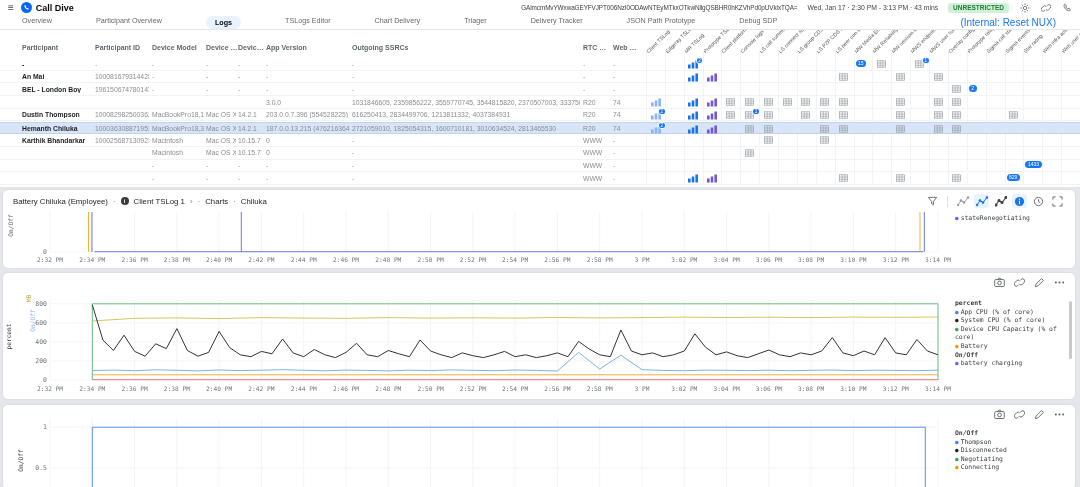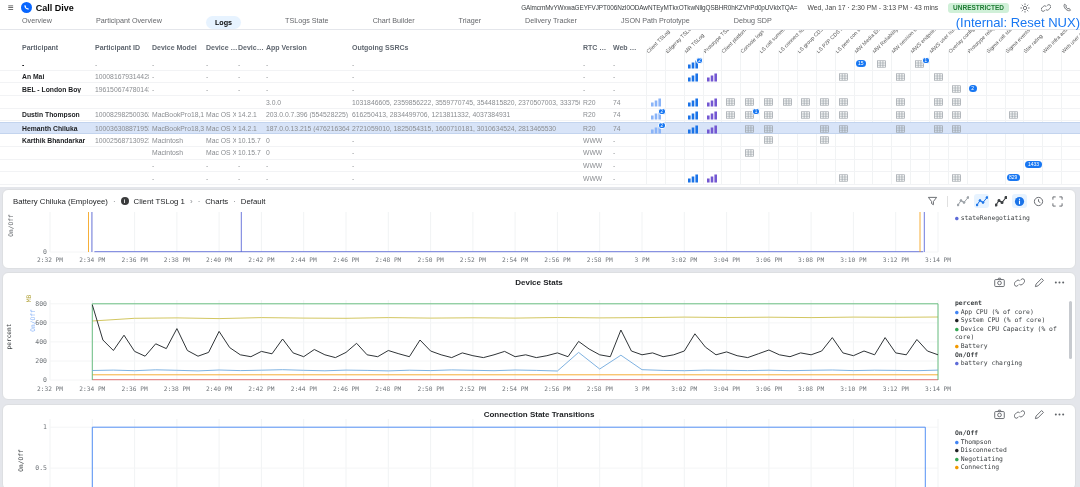--- a/index.html
+++ b/index.html
@@ -17,21 +17,21 @@
   .datetime{font-size:6.8px;color:#444;}
   .badge{font-size:6.5px;font-weight:bold;color:#1e7b34;background:#d0f0d8;border-radius:3px;
          padding:1.5px 5px;}
   .tb-icon{width:11px;height:11px;display:inline-flex;align-items:center;justify-content:center;cursor:pointer;}
   
   .tabs{position:absolute;top:15px;left:0;width:1080px;height:15px;background:#fff;
         border-bottom:1px solid #e4e6eb;display:flex;align-items:center;padding-left:22px;
         box-sizing:border-box;gap:27px;z-index:4;}
   .tab{font-size:7.2px;color:#65676b;cursor:pointer;white-space:nowrap;}
   .tab.active{color:#050505;font-weight:bold;background:#e7f3ff;padding:2px 9px;border-radius:8px;}
-  .resetnux{margin-left:auto;margin-right:0;font-size:13px;color:#1877f2;cursor:pointer;}
+  .resetnux{margin-left:auto;margin-right:24px;font-size:10px;color:#1877f2;cursor:pointer;}
   
   .table-wrap{position:absolute;top:30px;left:0;width:1080px;height:157px;background:#fff;overflow:hidden;}
   .th{position:absolute;top:14px;font-size:7px;color:#606770;font-weight:bold;white-space:nowrap;cursor:pointer;}
   .rot{position:absolute;top:18px;height:7px;line-height:7px;font-size:5.3px;color:#555;
        white-space:nowrap;transform-origin:0 100%;transform:rotate(-45deg);cursor:pointer;}
   .colgrid{position:absolute;left:646px;top:20px;width:434px;height:135px;
            background:repeating-linear-gradient(90deg,#f1f3f4 0 1px,transparent 1px 18.87px);}
   .trow{position:absolute;left:0;width:1080px;height:12.7px;border-bottom:1px solid #f2f3f5;box-sizing:border-box;}
   .trow.hl{background:#d8e4f8;border-top:1px solid #c3d4ee;border-bottom:1px solid #c3d4ee;}
   .cell{position:absolute;top:2.6px;font-size:6.8px;color:#8a8d91;white-space:nowrap;overflow:hidden;}
@@ -116,22 +116,22 @@
           </svg>
       </span>
     </div>
   </header>
 
   <nav class="tabs">
     <span id="tabs-holder" style="display:flex;gap:44px;">
         <span class="tab">Overview</span>
         <span class="tab">Participant Overview</span>
         <span class="tab active">Logs</span>
-        <span class="tab">TSLogs State</span>
-        <span class="tab">Chart Builder</span>
+        <span class="tab">TSLogs Editor</span>
+        <span class="tab">Chart Delivery</span>
         <span class="tab">Triager</span>
         <span class="tab">Delivery Tracker</span>
         <span class="tab">JSON Path Prototype</span>
         <span class="tab">Debug SDP</span>
       </span>
     <span class="resetnux">(Internal: Reset NUX)</span>
   </nav>
 
   <section class="table-wrap">
     <div id="thead">
@@ -746,21 +746,21 @@
   <section class="panel p1">
     <div class="ptoolbar" id="ptoolbar">
         <span>Battery Chiluka (Employee)</span>
         <span class="bc-sep">·</span>
         <span class="info-dot">i</span>
         <span>Client TSLog 1</span>
         <span class="bc-caret">›</span>
         <span class="bc-sep">·</span>
         <span>Charts</span>
         <span class="bc-sep">·</span>
-        <span>Default</span>
+        <span>Chiluka</span>
         <div class="tbicons">
           <span class="tbi">
             <svg width="11" height="11" viewBox="0 0 12 12" fill="none" stroke="#5f6368">
               <path d="M1.5,1.5 h9 L7,6 v3.5 l-2,-1.2 V6 Z"></path>
             </svg>
           </span>
           <span class="tb-div"></span>
           <span class="tbi">
             <svg width="12" height="11" viewBox="0 0 12 11" fill="none" stroke="#9aa0a6">
               <polyline points="1,9 4,4.5 7,6.5 11,1.5"></polyline>
@@ -864,21 +864,20 @@
           <text x="935.0" y="50" text-anchor="middle" font-size="6.2" fill="#70757a" font-family="DejaVu Sans Mono, monospace">3:14 PM</text>
         </svg>
     </div>
     <span class="ylab" style="left:-4px;top:32px;">On/Off</span>
     <div class="legend" style="top:24px;" id="lg0">
         <div class="lg-i"><span class="dot" style="color: rgb(94, 107, 216);">●</span><span>stateRenegotiating</span></div>
       </div>
   </section>
 
   <section class="panel p2">
-    <div class="chart-title">Device Stats</div>
     <div class="corner" id="ci1">
         <span class="ci">
           <svg width="11" height="11" viewBox="0 0 12 12" fill="none" stroke="#5f6368">
             <rect x="0.8" y="2.8" width="10.4" height="7.6" rx="1"></rect>
             <path d="M4,2.8 L5,1.3 h2 L8,2.8"></path>
             <circle cx="6" cy="6.5" r="2"></circle>
           </svg>
         </span>
         <span class="ci">
           <svg width="11" height="11" viewBox="0 0 12 12" fill="none" stroke="#5f6368">
@@ -970,21 +969,20 @@
         <div class="lg-i"><span class="dot" style="color: rgb(32, 33, 36);">●</span><span>System CPU (% of core)</span></div>
         <div class="lg-i"><span class="dot" style="color: rgb(52, 168, 83);">●</span><span>Device CPU Capacity (% of core)</span></div>
         <div class="lg-i"><span class="dot" style="color: rgb(242, 153, 0);">●</span><span>Battery</span></div>
         <div class="lg-h">On/Off</div>
         <div class="lg-i"><span class="dot" style="color: rgb(94, 107, 216);">●</span><span>battery charging</span></div>
       </div>
     <div class="lg-scroll" style="top:28px;"></div>
   </section>
 
   <section class="panel p3">
-    <div class="chart-title">Connection State Transitions</div>
     <div class="corner" id="ci2">
         <span class="ci">
           <svg width="11" height="11" viewBox="0 0 12 12" fill="none" stroke="#5f6368">
             <rect x="0.8" y="2.8" width="10.4" height="7.6" rx="1"></rect>
             <path d="M4,2.8 L5,1.3 h2 L8,2.8"></path>
             <circle cx="6" cy="6.5" r="2"></circle>
           </svg>
         </span>
         <span class="ci">
           <svg width="11" height="11" viewBox="0 0 12 12" fill="none" stroke="#5f6368">

